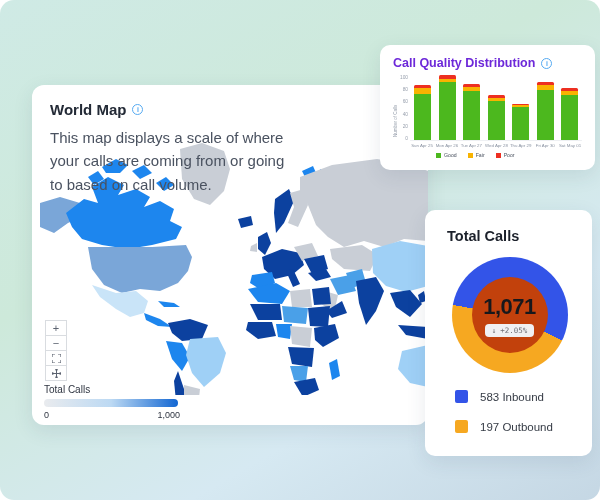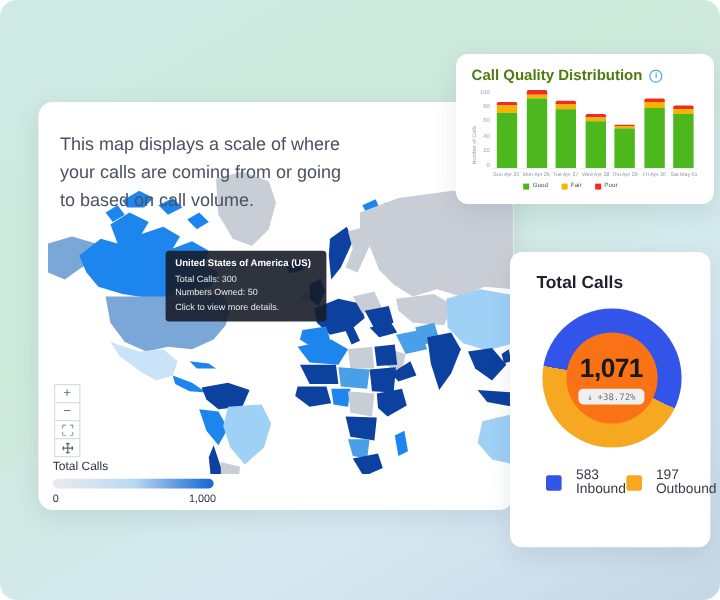--- a/index.html
+++ b/index.html
@@ -28,61 +28,65 @@
     display:flex; align-items:center; justify-content:center; color:#5c6370; font-size:11px; line-height:1; cursor:pointer; }
   .ctrl-btn svg { display:block; }
 
   .scale-wrap { position:absolute; left:12px; top:299px; z-index:4; width:136px; }
   .scale-label { font-size:10px; color:#2e3440; margin-bottom:4px; }
   .scale-bar { width:134px; height:8px; border-radius:4px; }
   .scale-ticks { display:flex; justify-content:space-between; font-size:9px; color:#2e3440; margin-top:3px; }
 
   
   .quality-card { left:380px; top:45px; width:215px; height:125px; z-index:3; padding:11px 13px 0 13px; border-radius:10px; }
-  .q-title { font-size:12.5px; font-weight:700; color:#4d7c0f; }
+  .q-title { font-size:12.5px; font-weight:700; color:#6d28d9; }
   .q-chart { display:flex; margin-top:5px; }
   .q-ylab { writing-mode:vertical-rl; transform:rotate(180deg); font-size:4.5px; color:#98a0ad; height:62px; margin-right:1px; }
   .q-yticks { display:flex; flex-direction:column; justify-content:space-between; height:66px; width:11px;
     font-size:4.8px; color:#98a0ad; text-align:right; padding-right:2px; }
   .q-plotcol { flex:1; }
   .q-bars { display:flex; align-items:flex-end; justify-content:space-between; height:66px; padding:0 4px; border-bottom:1px solid #eef0f3; }
   .q-col { width:17px; display:flex; flex-direction:column-reverse; cursor:pointer; }
   .q-seg { width:100%; }
   .q-seg.top { border-radius:1.5px 1.5px 0 0; }
   .q-xlabels { display:flex; justify-content:space-between; padding:0 1px; margin-top:2px; }
   .q-xlabels span { width:22px; font-size:4.4px; color:#8a93a2; text-align:center; white-space:nowrap; }
   .q-legend { display:flex; gap:11px; margin:4px 0 0 26px; }
   .q-leg-item { display:flex; align-items:center; gap:3px; font-size:5.2px; color:#4a5260; cursor:pointer; }
   .q-leg-item i { width:5px; height:5px; display:inline-block; }
 
   
   .totals-card { left:425px; top:210px; width:167px; height:246px; z-index:3; padding:18px 20px 0 22px; border-radius:10px; }
   .tc-title { font-size:14.5px; font-weight:700; color:#1c212b; }
   .donut-wrap { width:116px; height:116px; position:relative; margin:13px auto 0 auto; }
   .donut { width:116px; height:116px; border-radius:50%; }
-  .donut-hole { position:absolute; inset:20px; background:#f97316; border-radius:50%;
+  .donut-hole { position:absolute; inset:20px; background:#c2410c; border-radius:50%;
     display:flex; flex-direction:column; align-items:center; justify-content:center; }
   .tc-total { font-size:22px; font-weight:800; color:#17181c; letter-spacing:-.5px; }
   .tc-pill { margin-top:4px; background:#f0f0f2; border-radius:4px; padding:2px 7px;
     font-family:"DejaVu Sans Mono", monospace; font-size:7.5px; color:#6f7077; display:flex; align-items:center; gap:4px; }
-  .tc-legend { margin-top:17px; display:flex; flex-direction:row; gap:0; padding-left:8px; }
+  .tc-legend { margin-top:17px; display:flex; flex-direction:column; gap:17px; padding-left:8px; }
   .tc-leg-row { display:flex; align-items:center; gap:12px; font-size:11.5px; color:#363c46; cursor:pointer; }
   .tc-swatch { width:13px; height:13px; border-radius:2px; flex:0 0 auto; }
 
   
   .m-navy  { fill:#0c419f; } .m-bright{ fill:#1d86ee; } .m-steel { fill:#7aa6d8; }
   .m-pale  { fill:#c9e4f8; } .m-light { fill:#9fd0f6; } .m-gray  { fill:#c9ced6; } .m-mid { fill:#4aa0e8; }
 </style>
 </head>
 <body>
 
 <div class="screen">
 
   <div class="card map-card">
     <div class="map-header">
+      <div class="title-row">
+        <span class="map-title">World Map</span>
+        <span class="info-dot">i</span>
+      </div>
       <div class="map-desc">This map displays a scale of where your calls are coming from or going to based on call volume.</div>
     </div>
 
     <svg class="map-svg" viewBox="0 0 396 252" xmlns="http://www.w3.org/2000/svg">
       <g>
         <path class="m-steel" d="M8,60 L28,54 L48,60 L50,74 L36,80 L22,90 L8,84 Z"></path>
         <path class="m-bright" d="M34,70 L52,56 L66,60 L60,44 L76,34 L92,42 L86,52 L104,46 L118,54 L112,64 L128,58 L142,66 L138,78 L150,84 L144,96 L120,102 L96,106 L70,102 L50,96 L40,84 Z"></path>
         <path class="m-bright" d="M70,24 L84,16 L96,22 L88,30 L74,30 Z"></path>
         <path class="m-bright" d="M100,28 L112,22 L120,30 L108,36 Z"></path>
         <path class="m-bright" d="M56,34 L66,28 L72,36 L62,42 Z"></path>
@@ -142,26 +146,20 @@
         <path class="m-navy" d="M256,204 L282,205 L280,224 L260,221 Z"></path>
         <path class="m-mid" d="M258,223 L276,223 L274,239 L262,237 Z"></path>
         <path class="m-navy" d="M262,239 L283,235 L287,247 L271,254 Z"></path>
         <path class="m-bright" d="M297,220 L305,216 L308,233 L300,237 Z"></path>
       </g>
       <g>
         <path class="m-light" d="M370,208 L396,202 L396,244 L378,240 L366,226 Z"></path>
       </g>
     </svg>
 
-    <div class="tooltip">
-      <div class="t-title">United States of America (US)</div>
-      <div class="t-line">Total Calls: 300</div>
-      <div class="t-line">Numbers Owned: 50</div>
-      <div class="t-line">Click to view more details.</div>
-    </div>
 
     <div class="controls">
       <div class="ctrl-btn">+</div>
       <div class="ctrl-btn">−</div>
       <div class="ctrl-btn">
         <svg width="9" height="9" viewBox="0 0 9 9">
           <path d="M0,3 V0 H3 M6,0 H9 V3 M9,6 V9 H6 M3,9 H0 V6" fill="none" stroke="#5c6370" stroke-width="1.2"></path>
         </svg>
       </div>
       <div class="ctrl-btn">
@@ -262,21 +260,21 @@
   </div>
 
   <div class="card totals-card">
     <div class="tc-title">Total Calls</div>
     <div class="donut-wrap">
       <div class="donut" style="background: conic-gradient(from 280deg, rgb(51, 84, 232) 0deg, rgb(51, 84, 232) 54.4351%, rgb(246, 168, 33) 54.4351%, rgb(246, 168, 33) 100%);"></div>
       <div class="donut-hole">
         <div class="tc-total">1,071</div>
         <div class="tc-pill">
           <span>↓</span>
-          <span>+38.72%</span>
+          <span>+2.05%</span>
         </div>
       </div>
     </div>
     <div class="tc-legend">
       <div class="tc-leg-row">
         <span class="tc-swatch" style="background: rgb(51, 84, 232);"></span>
         <span>583 Inbound</span>
       </div>
       <div class="tc-leg-row">
         <span class="tc-swatch" style="background: rgb(246, 168, 33);"></span>

